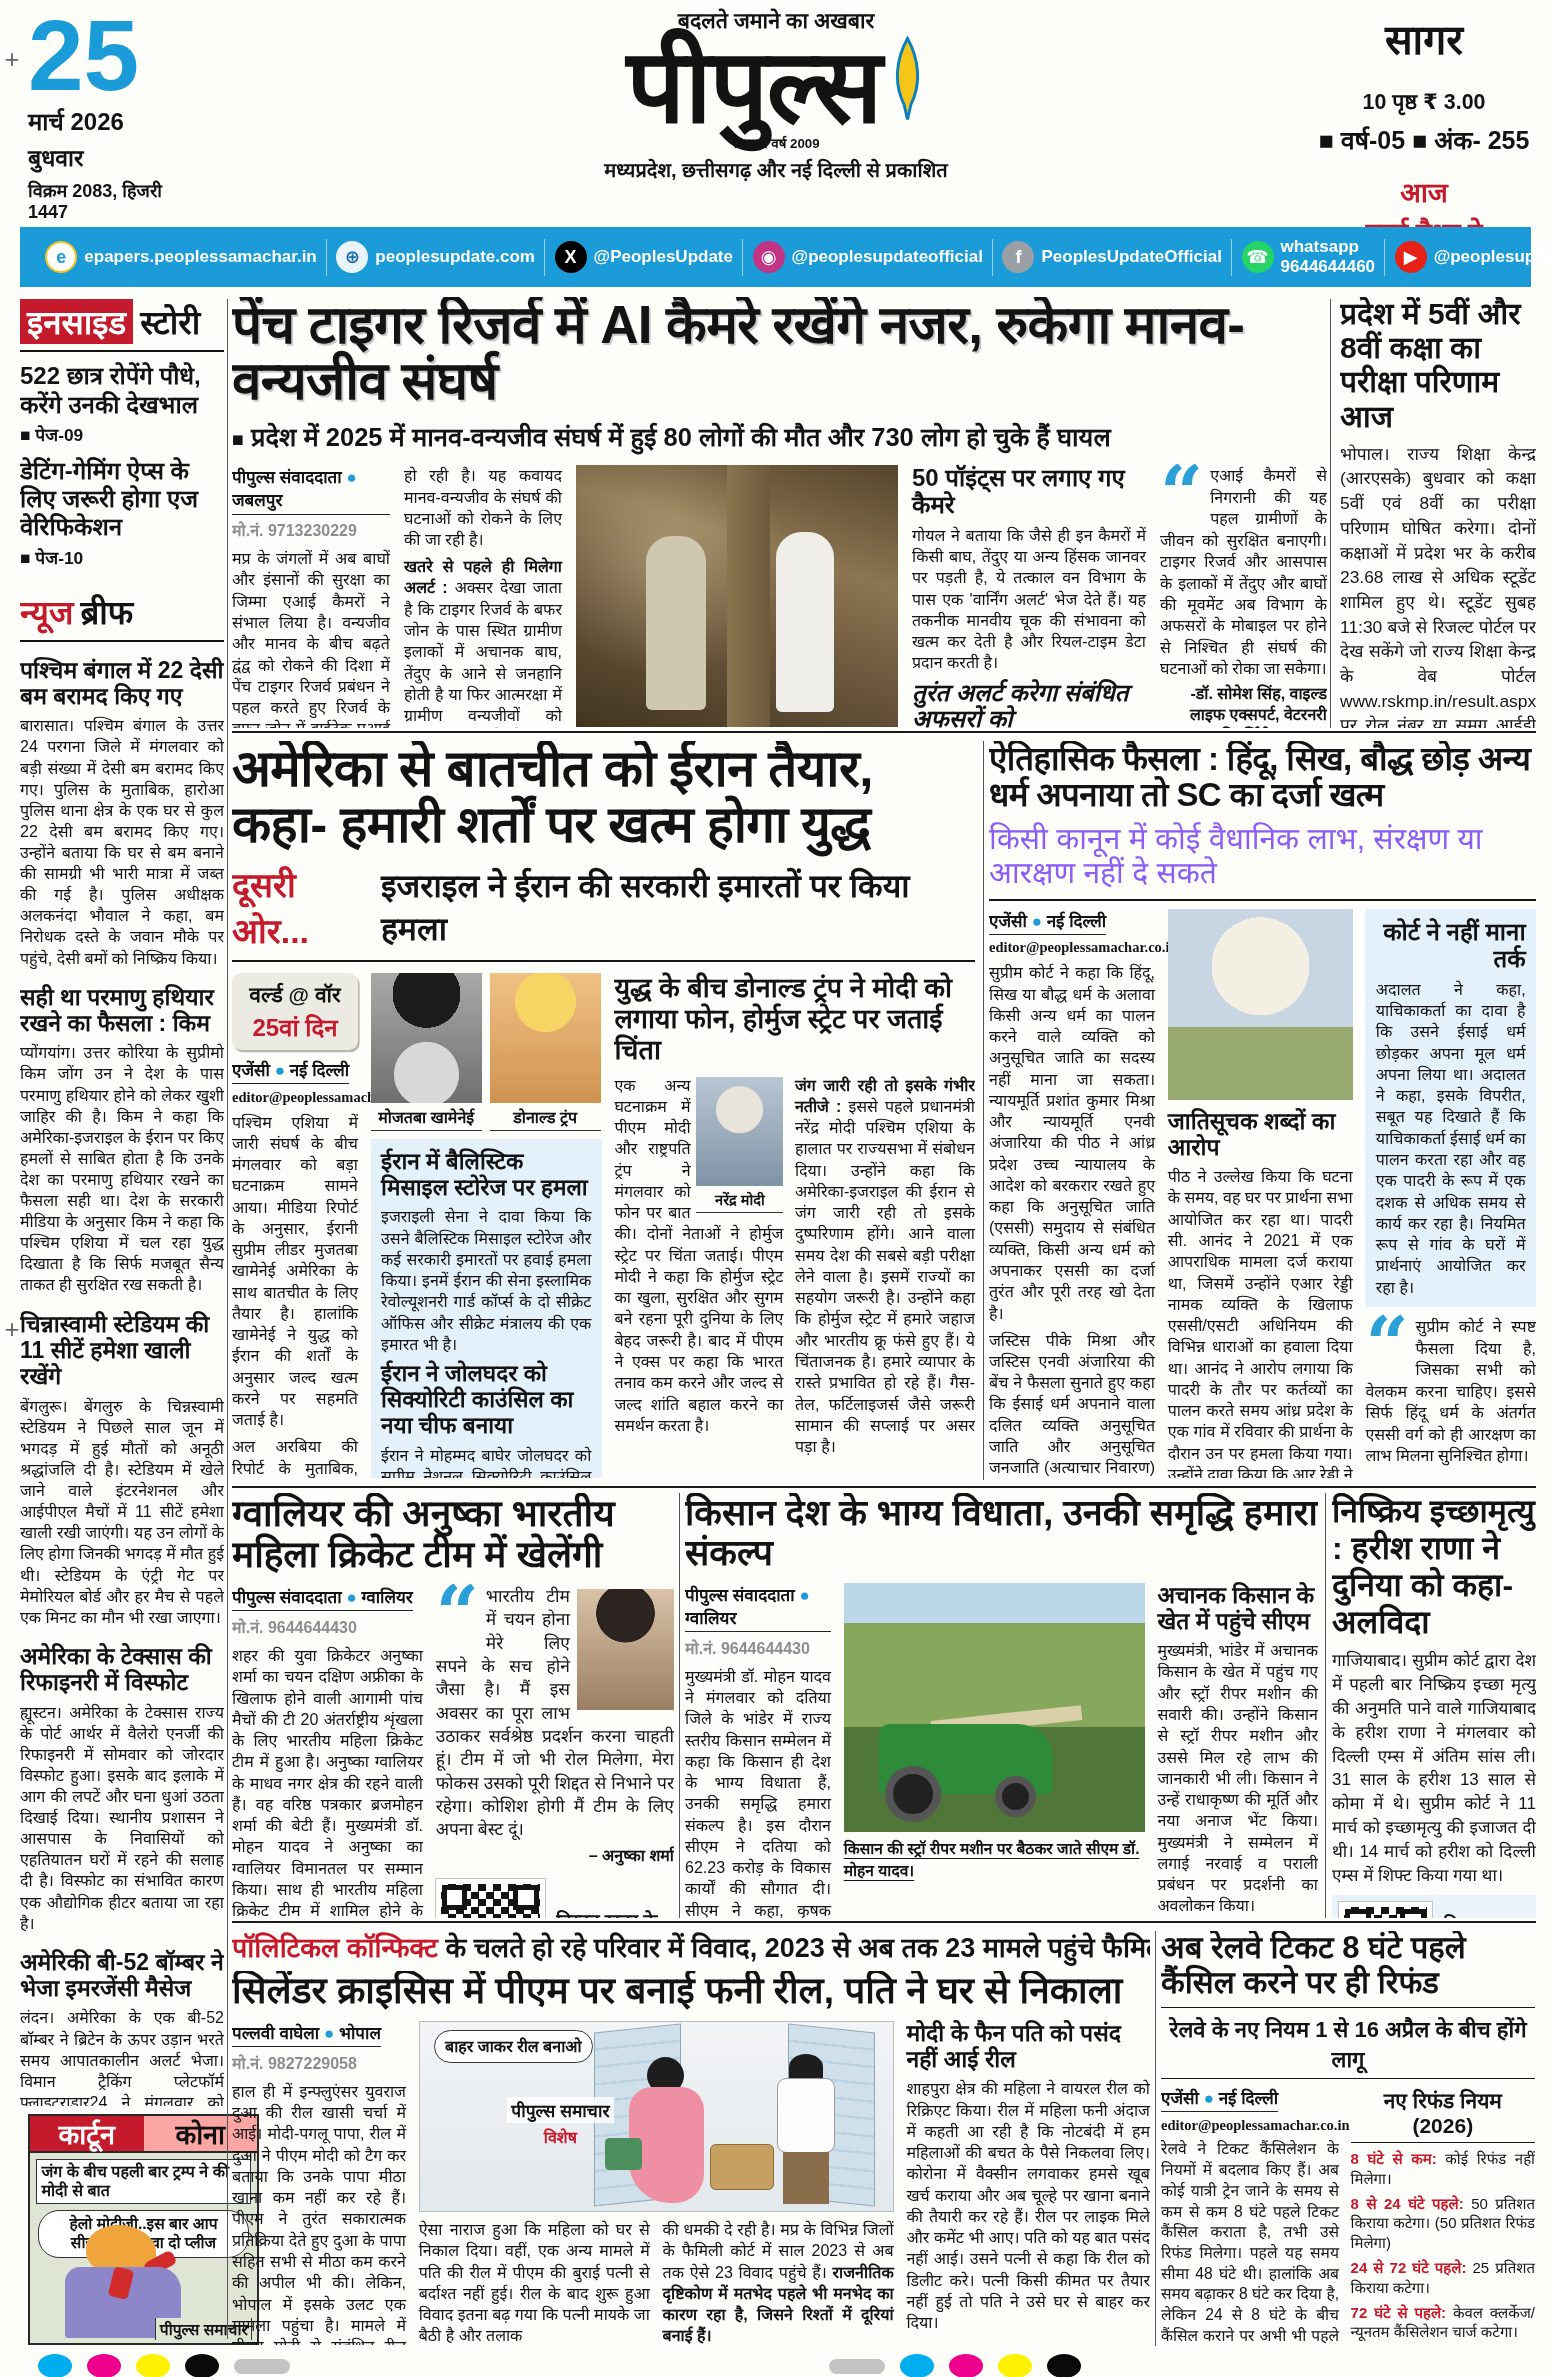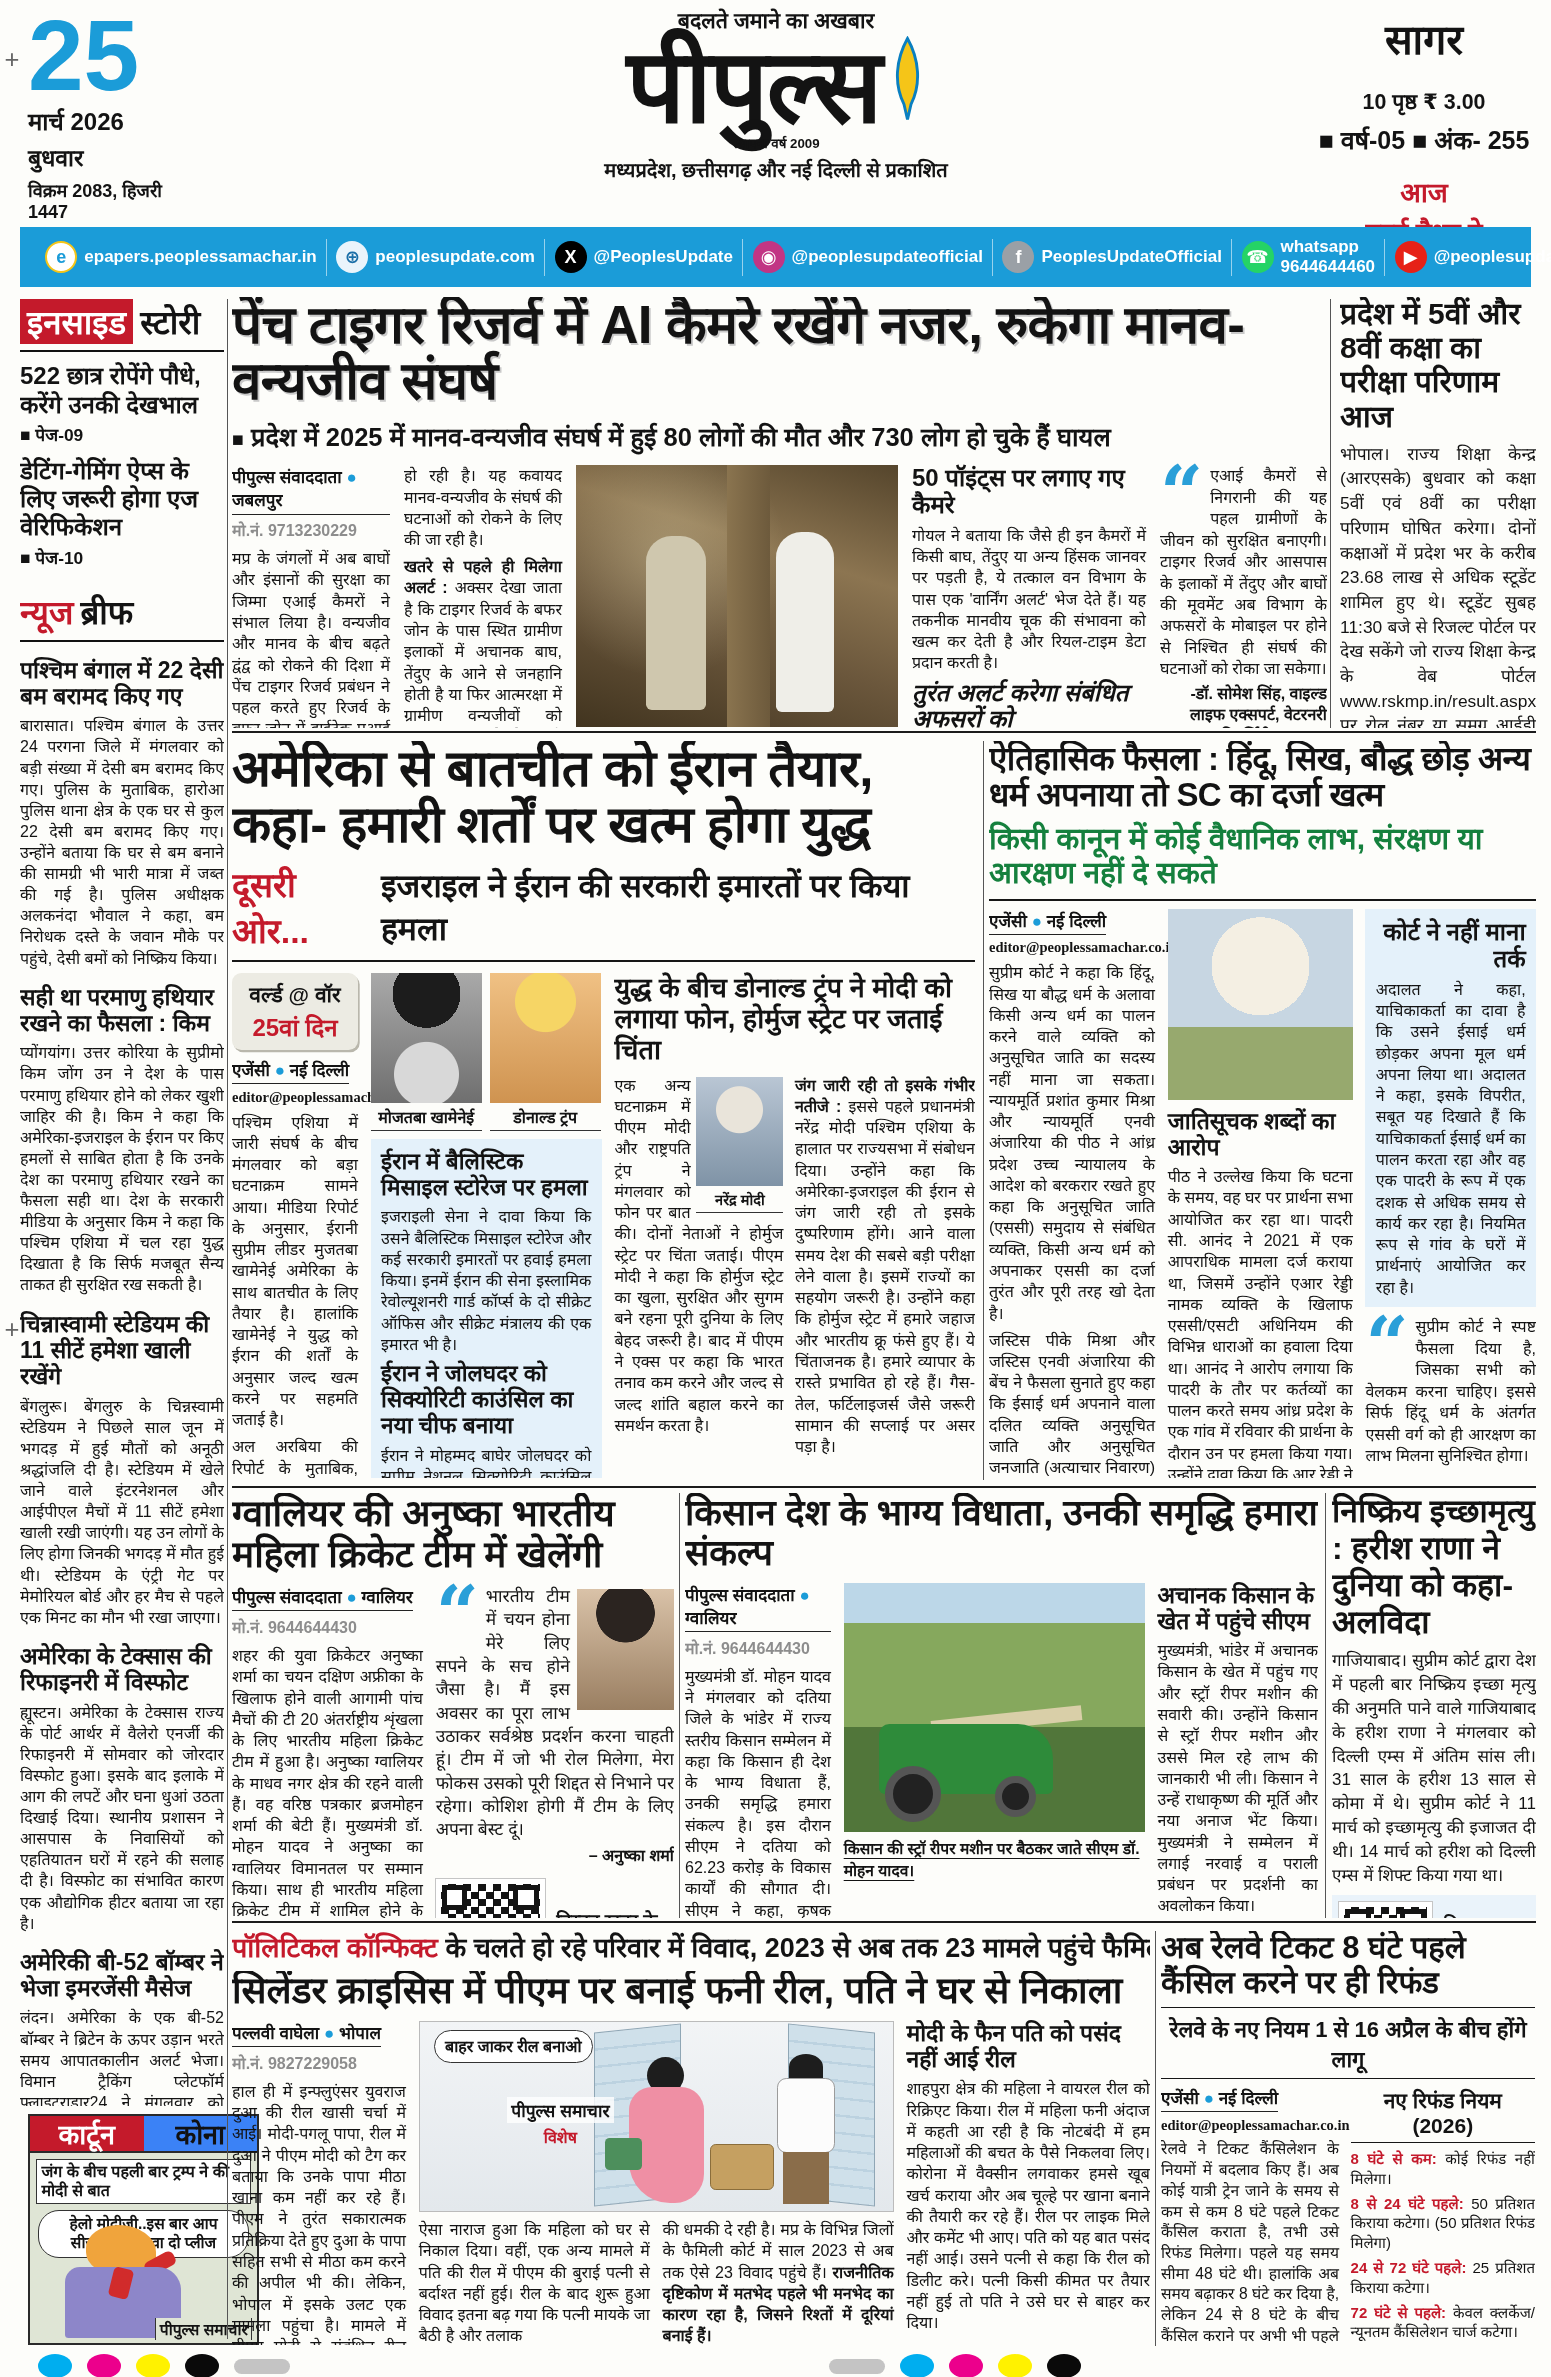--- a/index.html
+++ b/index.html
@@ -43,21 +43,21 @@
 .secthead .red-tx{color:#c41a2b}
 .is-item{margin-top:10.4px;font-size:24px;font-weight:800;line-height:1.18}
 .is-page{font-size:17.4px;font-weight:bold;margin-top:3.5px}
 .brief{margin-top:15px}
 .brief-title{font-size:23px;font-weight:800;line-height:1.15}
 .brief-body{font-size:16px;line-height:1.32;text-align:justify;margin-top:5.8px}
 
 .cartoonbox{position:absolute;left:28px;top:2114px;width:231px;height:231px;border:2.3px solid #2a2a2a;background:#dfe5d5}
 .cb-head{display:flex;height:37px;border-bottom:2.3px solid #2a2a2a;font-size:27px;font-weight:800}
 .cb-head .l{background:#c41a2b;color:#fff;width:50%;display:flex;align-items:center;justify-content:center}
-.cb-head .r{background:#3b82f6;color:#111;width:50%;display:flex;align-items:center;justify-content:center}
+.cb-head .r{background:#fca5a5;color:#111;width:50%;display:flex;align-items:center;justify-content:center}
 .cb-cap{margin:5.8px;border:1.7px solid #333;background:#fff;font-size:16px;font-weight:bold;padding:2.3px 4.6px;line-height:1.2}
 .cb-bubble{margin:1.2px 8px 0;background:#fff;border:1.7px solid #333;border-radius:21px;font-size:15.6px;font-weight:bold;text-align:center;padding:4.6px 5.8px;line-height:1.2}
 .tr-hair{position:absolute;left:56px;bottom:68px;width:70px;height:50px;background:#f0a43c;border-radius:60% 70% 40% 60%}
 .tr-body{position:absolute;left:35px;bottom:4.6px;width:116px;height:71px;background:#8d86c9;border-radius:15px 23px 3.5px 3.5px}
 .tr-tie{position:absolute;left:81px;bottom:45px;width:19.7px;height:30px;background:#d12b2b;border-radius:4.6px;transform:rotate(14deg)}
 .tr-phone{position:absolute;left:114px;bottom:72px;width:32px;height:15px;background:#d12b2b;border-radius:5.8px;transform:rotate(-28deg)}
 .cb-credit{position:absolute;right:4.6px;bottom:3.5px;font-size:15.6px;font-weight:800;background:#dfe5d5;padding:0 3.5px;border-left:1.7px solid #333;border-right:1.7px solid #333}
 
 .h-xxl{font-size:53px;font-weight:800;line-height:1.06;letter-spacing:-0.6px;text-shadow:1.7px 1.7px 0 #c9c9c9}
 .h-xl{font-size:51px;font-weight:800;line-height:1.1;letter-spacing:-0.6px}
@@ -117,21 +117,21 @@
 .ir-c3 h3{font-size:27px;font-weight:800;line-height:1.16;margin-bottom:8px}
 .ir-c3-row{display:flex;gap:11.6px}
 .ir-c3a{width:169px;flex:0 0 auto}
 .ir-c3b{flex:1}
 .modiph{float:right;width:87px;margin:2.3px 0 3.5px 5.8px}
 .modiph .photo{width:87px;height:109px;background:radial-gradient(circle at 50% 30%,#e9e4da 0 23px,transparent 24px),linear-gradient(#b9c6d4,#7f93a6)}
 .modiph .muglabel{font-size:14.5px}
 
 .scstory{position:absolute;left:989px;top:741px;width:547px;height:737px;overflow:hidden}
 .scstory .h-xl{font-size:33px}
-.sc-red{font-size:30px;font-weight:700;color:#15803d;line-height:1.15;border-bottom:2.3px solid #161616;padding:8px 0 8px;margin-bottom:8px}
+.sc-red{font-size:30px;font-weight:400;color:#8b5cf6;line-height:1.15;border-bottom:2.3px solid #161616;padding:8px 0 8px;margin-bottom:8px}
 .sc-row{display:flex;gap:12.7px}
 .sc-c1{width:166px;flex:0 0 auto}
 .sc-c2{width:185px;flex:0 0 auto}
 .sc-photo{width:185px;height:191px;background:radial-gradient(circle at 50% 30%,#f4efe3 0 49px,transparent 49px),linear-gradient(#c7d6e2 0 62%,#97a96e 62% 100%)}
 .sc-c3{flex:1}
 .schead4{font-size:23px;font-weight:800;line-height:1.12;margin:9.3px 0 5.8px}
 .sc-c3 .bluebox h4{text-align:right;font-size:24px}
 
 .cricket{position:absolute;left:232px;top:1493px;width:442px;height:425px;overflow:hidden}
 .cricket h2{font-size:37px;font-weight:800;line-height:1.12}

